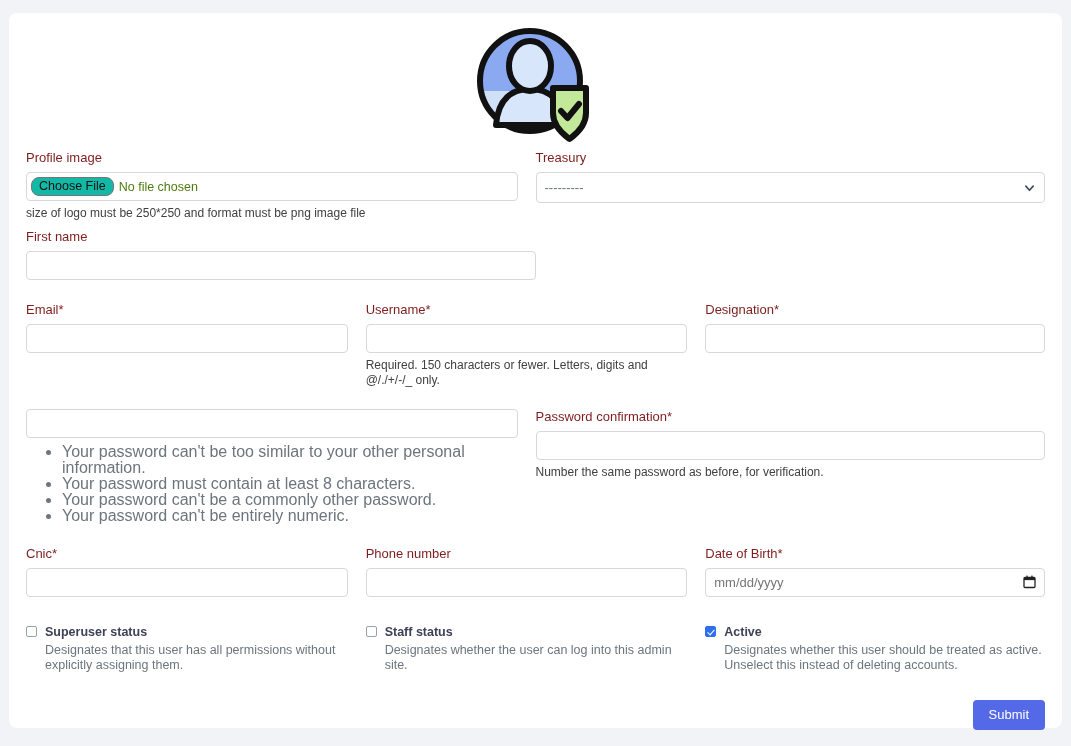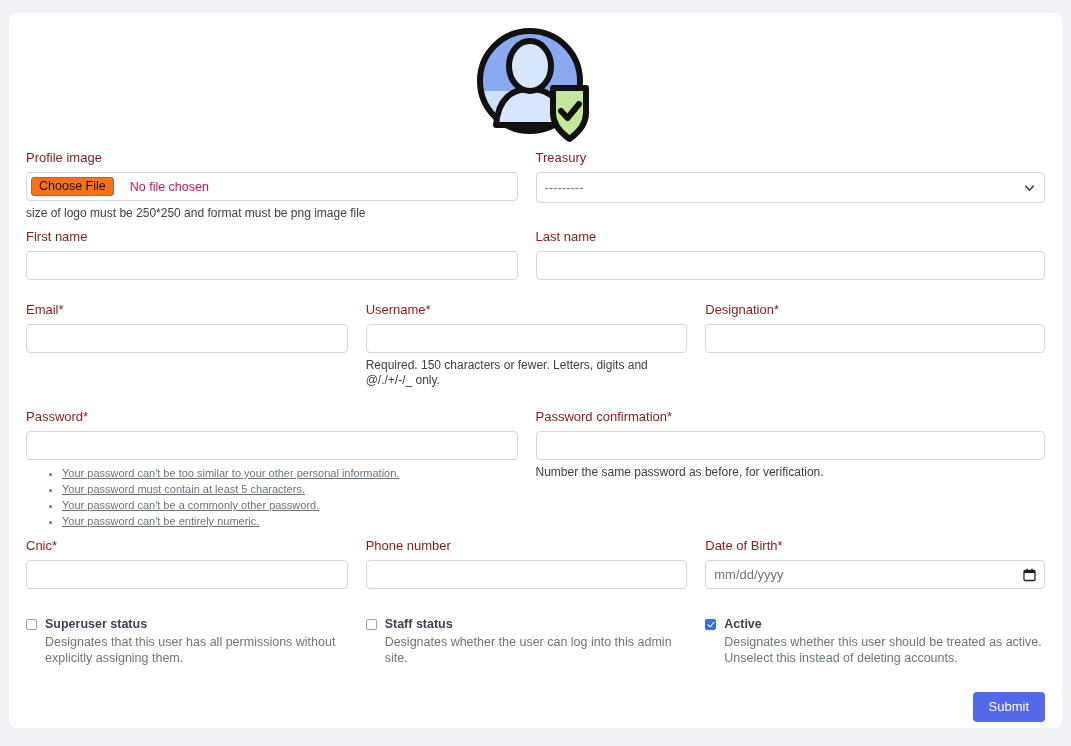--- a/index.html
+++ b/index.html
@@ -95,31 +95,31 @@
     border-radius: 4px;
     background: #fff;
     display: flex;
     align-items: center;
     padding: 0 4px;
   }
   .choose-btn {
     font-family: "Liberation Sans", sans-serif;
     font-size: 12.5px;
     color: #111;
-    background: #f97316;
+    background: #14b8a6;
     border: 1px solid #767676;
-    border-radius: 3px;
+    border-radius: 8px;
     padding: 1px 7px;
     line-height: 15px;
     cursor: default;
   }
   .file-name {
     font-size: 12.5px;
-    color: #be185d;
-    margin-left: 16px;
+    color: #4d7c0f;
+    margin-left: 5px;
   }
 
   
   .select-wrap { position: relative; }
   select.ctrl {
     height: 31px;
     -webkit-appearance: none;
     appearance: none;
     padding-right: 28px;
     color: #6b7280;
@@ -144,25 +144,24 @@
     transform: translateY(-50%);
     pointer-events: none;
   }
 
   ul.pw-rules {
     margin: 6px 0 0 0;
     padding-left: 36px;
     list-style: disc;
   }
   ul.pw-rules li {
-    font-size: 11px;
+    font-size: 16px;
     color: #6c757d;
     line-height: 15.5px;
     margin-bottom: 0.5px;
-    text-decoration: underline;
   }
 
   
   .checks { margin-top: 4px; }
   .chk-line { display: flex; align-items: center; }
   .chk {
     box-sizing: border-box;
     width: 11px;
     height: 11px;
     border: 1px solid #9aa0ad;
@@ -265,61 +264,56 @@
           </svg>
         </div>
       </div>
     </div>
 
     <div class="row mt-r" style="margin-top:8px;">
       <div class="col col-6">
         <label class="fld-label">First name</label>
         <input class="ctrl" type="text" value="" style="">
       </div>
-      <div class="col col-6">
-        <label class="fld-label">Last name</label>
-        <input class="ctrl" type="text" value="" style="">
-      </div>
     </div>
 
     <div class="row" style="margin-top:22px;">
       <div class="col col-3">
         <label class="fld-label">Email*</label>
         <input class="ctrl" type="text" value="" style="">
       </div>
       <div class="col col-3">
         <label class="fld-label">Username*</label>
         <input class="ctrl" type="text" value="" style="">
         <div class="help">Required. 150 characters or fewer. Letters, digits and @/./+/-/_ only.</div>
       </div>
       <div class="col col-3">
         <label class="fld-label">Designation*</label>
         <input class="ctrl" type="text" value="" style="">
       </div>
     </div>
 
     <div class="row" style="margin-top:21px;">
       <div class="col col-6">
-        <label class="fld-label">Password*</label>
         <input class="ctrl" type="password" style="">
         <ul class="pw-rules">
           <li>Your password can't be too similar to your other personal information.</li>
-          <li>Your password must contain at least 5 characters.</li>
+          <li>Your password must contain at least 8 characters.</li>
           <li>Your password can't be a commonly other password.</li>
           <li>Your password can't be entirely numeric.</li>
         </ul>
       </div>
       <div class="col col-6">
         <label class="fld-label">Password confirmation*</label>
         <input class="ctrl" type="password" style="">
         <div class="help">Number the same password as before, for verification.</div>
       </div>
     </div>
 
-    <div class="row" style="margin-top:8px;">
+    <div class="row" style="margin-top:22px;">
       <div class="col col-3">
         <label class="fld-label">Cnic*</label>
         <input class="ctrl" type="text" value="" style="">
       </div>
       <div class="col col-3">
         <label class="fld-label">Phone number</label>
         <input class="ctrl" type="text" value="" style="">
       </div>
       <div class="col col-3">
         <label class="fld-label">Date of Birth*</label>

